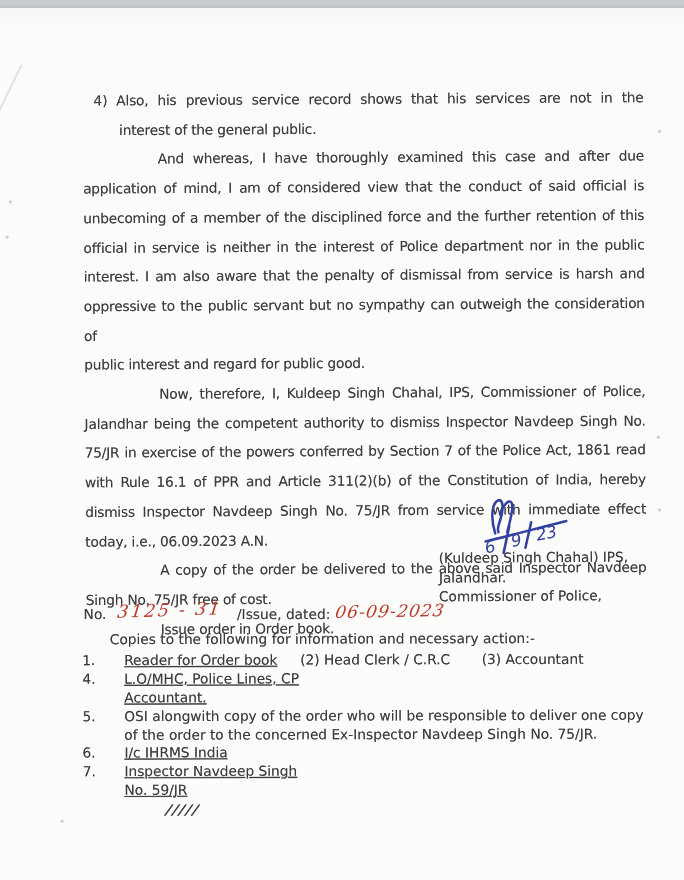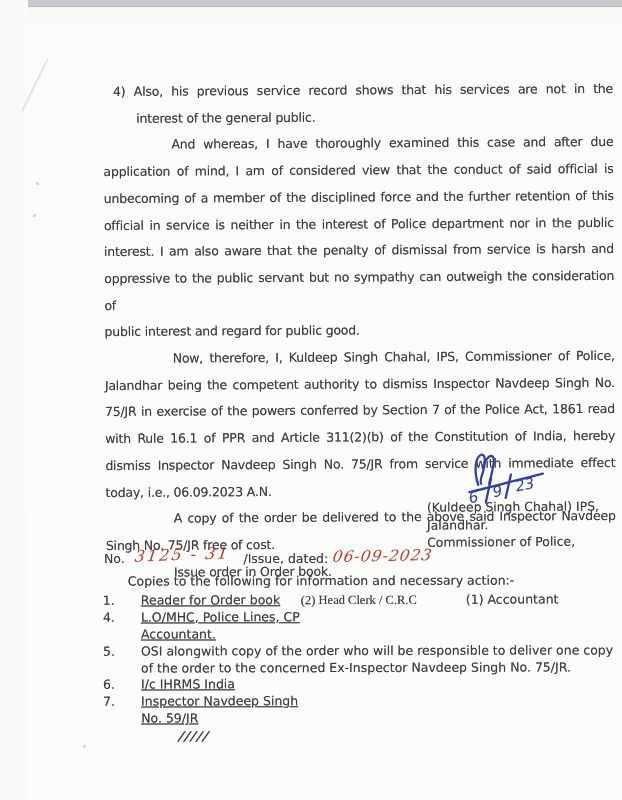--- a/index.html
+++ b/index.html
@@ -2,21 +2,21 @@
 <html><head>
 <meta charset="utf-8">
 <style>
   html,body{margin:0;padding:0;}
   body{
     width:622px;height:800px;overflow:hidden;position:relative;
     background:var(--paper,#fafaf8);
     font-family:"DejaVu Sans","Liberation Sans",sans-serif;
     color:var(--ink,#3c3c40);
   }
-  .page{position:absolute;inset:0;background:linear-gradient(180deg,#f6f6f5 0,#fbfbf9 30px,#fcfcfa 100%);margin-left:28px;}
+  .page{position:absolute;inset:0;background:linear-gradient(180deg,#f6f6f5 0,#fbfbf9 30px,#fcfcfa 100%);}
   .top-bar{position:absolute;left:0;top:0;width:622px;height:6px;background:var(--topbar,#c6cacd);border-bottom:1px solid #b6babd;}
   .crease{position:absolute;left:6px;top:56px;width:2px;height:58px;background:#e4e4e7;transform:rotate(26deg);border-radius:2px;}
   .speck{position:absolute;width:3px;height:3px;border-radius:50%;background:#cfcfd1;}
 
   
   .body-text{
     position:absolute;left:75px;top:79px;width:510px;
     font-size:12.5px;line-height:26.7px;letter-spacing:-0.2px;
     text-shadow:0 0 .4px rgba(50,50,55,.55);
     transform:rotate(-0.35deg);transform-origin:left top;
@@ -47,21 +47,21 @@
   .hand-date{font-size:15.5px;letter-spacing:1px;transform:skewX(-10deg) rotate(-1deg);margin-left:5px;position:relative;top:-2px;}
 
   
   .copies{position:absolute;left:75px;top:573px;width:515px;font-size:12.5px;line-height:16.9px;text-shadow:0 0 .4px rgba(50,50,55,.55);transform:rotate(-0.15deg);}
   .copies-heading{margin-left:25px;margin-bottom:2px;}
   .lrow{display:flex;align-items:flex-start;}
   .lnum{flex:0 0 38px;}
   .lcontent{flex:1;}
   .lcontent .cell{display:inline-block;}
   .lcontent .cell:nth-child(1){width:160px;text-decoration:underline;}
-  .lcontent .cell:nth-child(2){width:165px;font-family:Liberation Serif, serif;}
+  .lcontent .cell:nth-child(2){width:165px;}
   .end-mark{margin-left:76px;font-style:italic;font-weight:bold;letter-spacing:1.5px;transform:skewX(-12deg);display:inline-block;margin-top:1px;}
 </style>
 </head>
 <body style="--paper: #fafaf8; --topbar: #c6cacd; --ink: #3c3c40; --red: #bb3a2c;">
 
 <div class="page">
   <div class="top-bar"></div>
   <div class="crease"></div>
 
   <div class="speck" style="left:598px;top:118px"></div>
@@ -125,21 +125,21 @@
 
   <div class="ref-line">
     <span>No.</span><span class="hand hand-no">3125 - 31</span><span>/Issue, dated:</span><span class="hand hand-date">06-09-2023</span>
   </div>
 
   <div class="copies">
     <div class="copies-heading">Copies to the following for information and necessary action:-</div>
     <div>
         <div class="lrow">
           <span class="lnum">1.</span>
-          <div class="lcontent"><span class="cell">Reader for Order book</span><span class="cell">(2) Head Clerk / C.R.C</span><span class="cell">(1) Accountant</span></div>
+          <div class="lcontent"><span class="cell">Reader for Order book</span><span class="cell">(2) Head Clerk / C.R.C</span><span class="cell">(3) Accountant</span></div>
         </div>
         <div class="lrow">
           <span class="lnum">4.</span>
           <div class="lcontent"><span class="cell">L.O/MHC, Police Lines, CP Accountant.</span></div>
         </div>
         <div class="lrow">
           <span class="lnum">5.</span>
           <div class="lcontent">
             <div>OSI alongwith copy of the order who will be responsible to deliver one copy</div>
             <div>of the order to the concerned Ex-Inspector Navdeep Singh No. 75/JR.</div>

